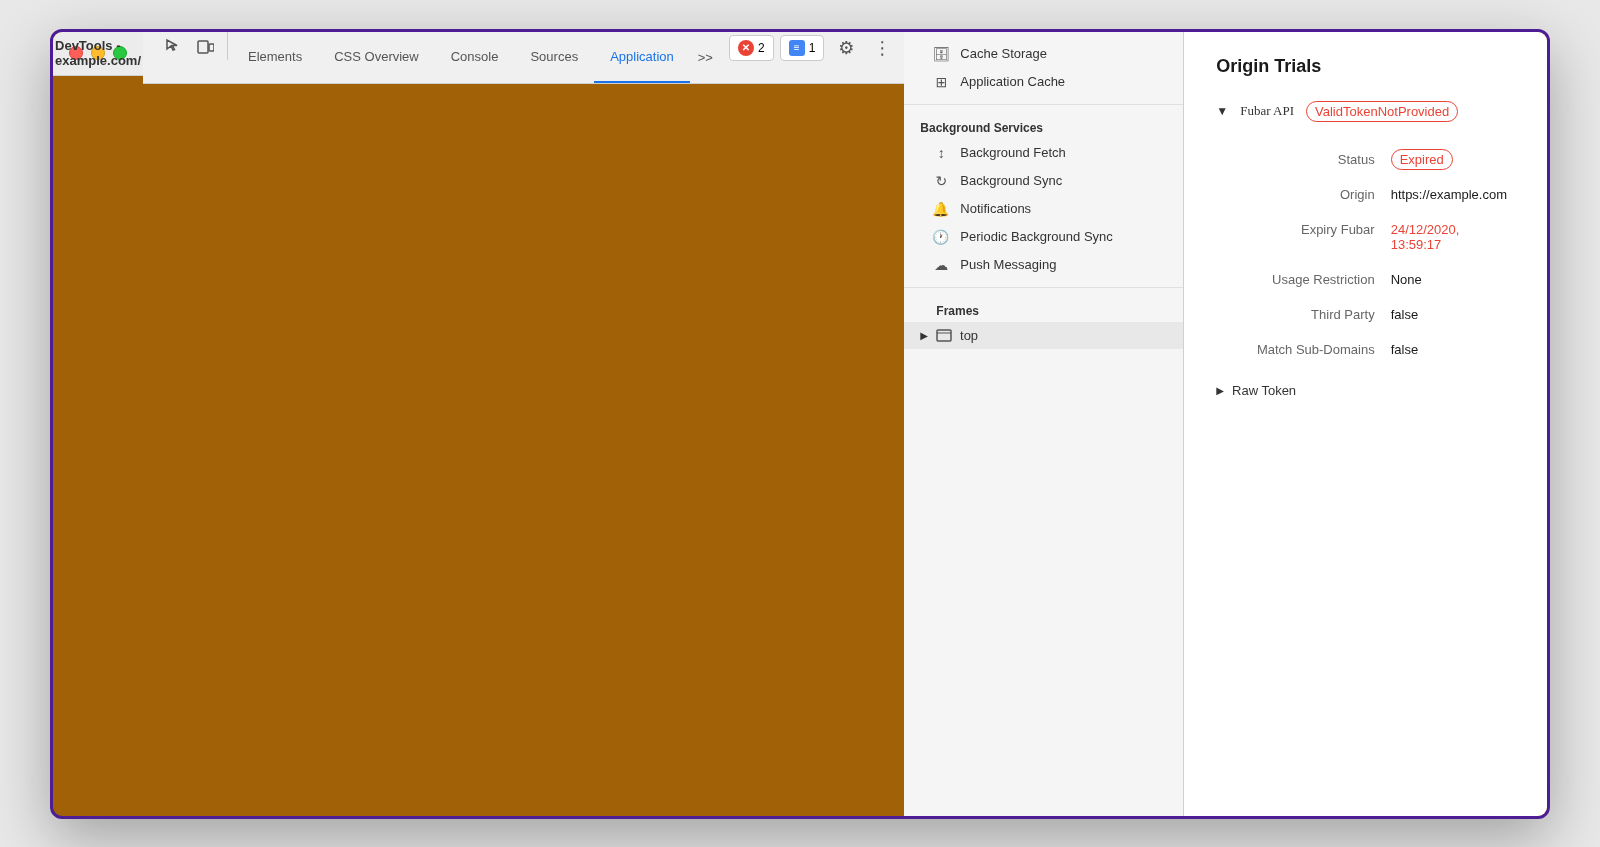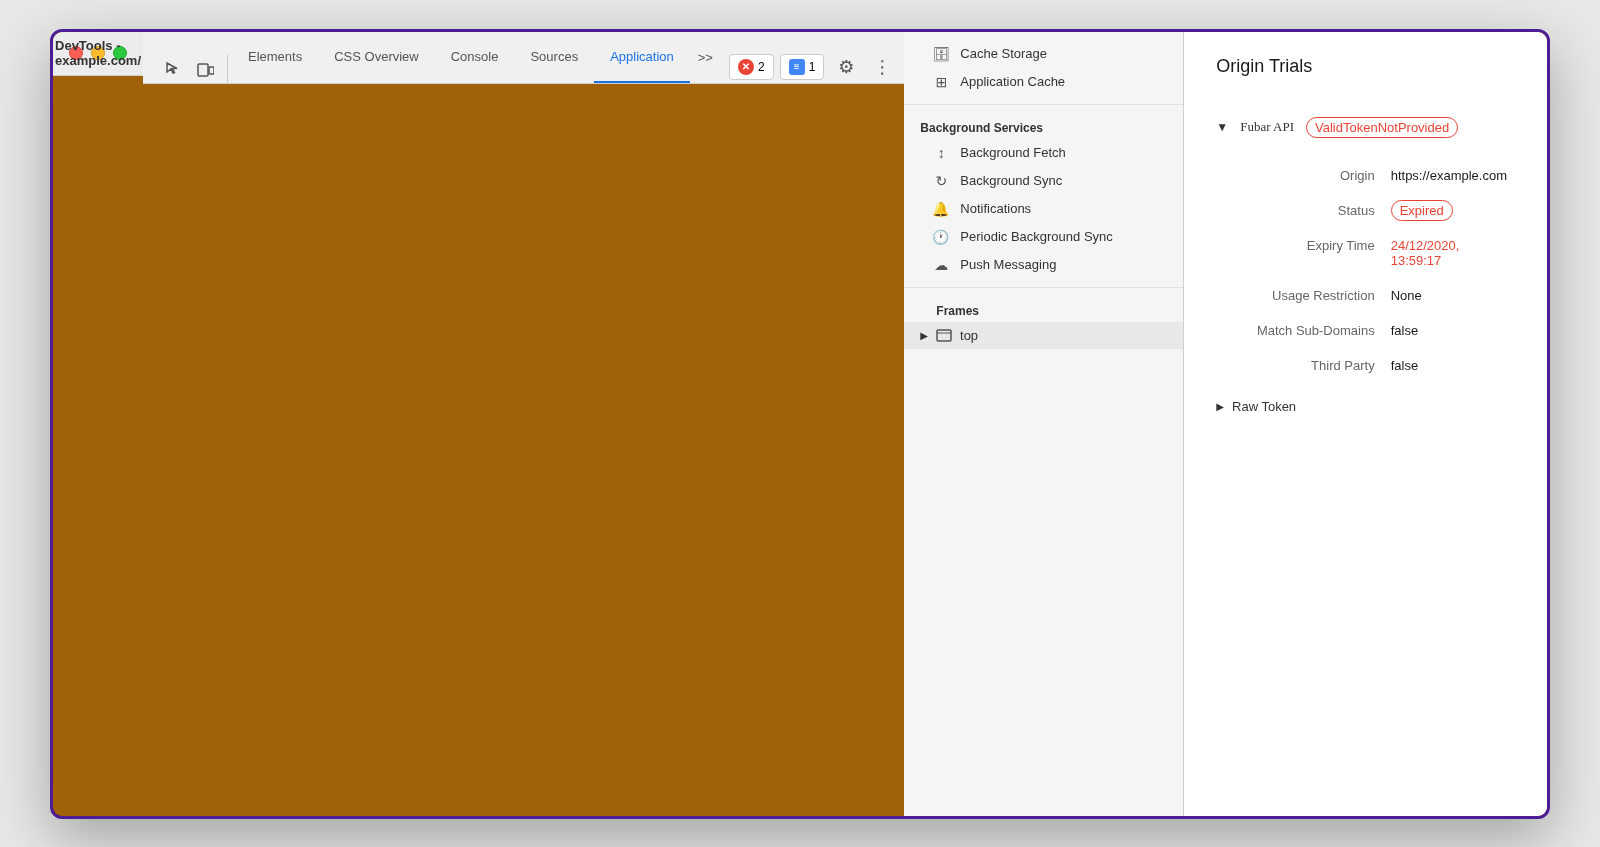--- a/index.html
+++ b/index.html
@@ -49,21 +49,21 @@
       left: 50%;
       transform: translateX(-50%);
       font-size: 13px;
       font-weight: 600;
       color: #333;
     }
     .toolbar {
       background: #f0f0f0;
       height: 52px;
       display: flex;
-      align-items: flex-end;
+      align-items: flex-start;
       border-bottom: 1px solid #d0d0d0;
       flex-shrink: 0;
       padding: 0 8px;
     }
     .toolbar-icons {
       display: flex;
       align-items: center;
       gap: 4px;
       padding: 0 8px;
       border-right: 1px solid #ccc;
@@ -236,23 +236,23 @@
       background: #e8e8e8;
     }
     .main-panel {
       flex: 1;
       background: #fff;
       overflow-y: auto;
       padding: 24px 32px;
     }
     .panel-title {
       font-size: 18px;
-      font-weight: 400;
+      font-weight: 700;
       color: #1a1a1a;
-      margin-bottom: 40px;
+      margin-bottom: 24px;
     }
     .origin-trial-section {
       margin-bottom: 16px;
     }
     .fubar-row {
       display: flex;
       align-items: center;
       gap: 12px;
       margin-bottom: 20px;
     }
@@ -426,43 +426,43 @@
 
         <div class="fubar-row">
           <span class="triangle-down">▼</span>
           <span class="fubar-label">Fubar API</span>
           <span class="badge-red-outline">ValidTokenNotProvided</span>
         </div>
 
         <table class="detail-table">
           <tbody>
             <tr>
-              <td class="detail-label">Origin</td>
-              <td class="detail-value">https://example.com</td>
-            </tr>
-            <tr>
               <td class="detail-label">Status</td>
               <td class="detail-value">
                 <span class="badge-red-outline">Expired</span>
               </td>
             </tr>
             <tr>
-              <td class="detail-label">Expiry Time</td>
+              <td class="detail-label">Origin</td>
+              <td class="detail-value">https://example.com</td>
+            </tr>
+            <tr>
+              <td class="detail-label">Expiry Fubar</td>
               <td class="detail-value red">24/12/2020, 13:59:17</td>
             </tr>
             <tr>
               <td class="detail-label">Usage Restriction</td>
               <td class="detail-value">None</td>
             </tr>
             <tr>
+              <td class="detail-label">Third Party</td>
+              <td class="detail-value">false</td>
+            </tr>
+            <tr>
               <td class="detail-label">Match Sub-Domains</td>
-              <td class="detail-value">false</td>
-            </tr>
-            <tr>
-              <td class="detail-label">Third Party</td>
               <td class="detail-value">false</td>
             </tr>
           </tbody>
         </table>
 
         <div class="raw-token-row">
           <span class="triangle-right">▶</span>
           <span>Raw Token</span>
         </div>
       </div>

